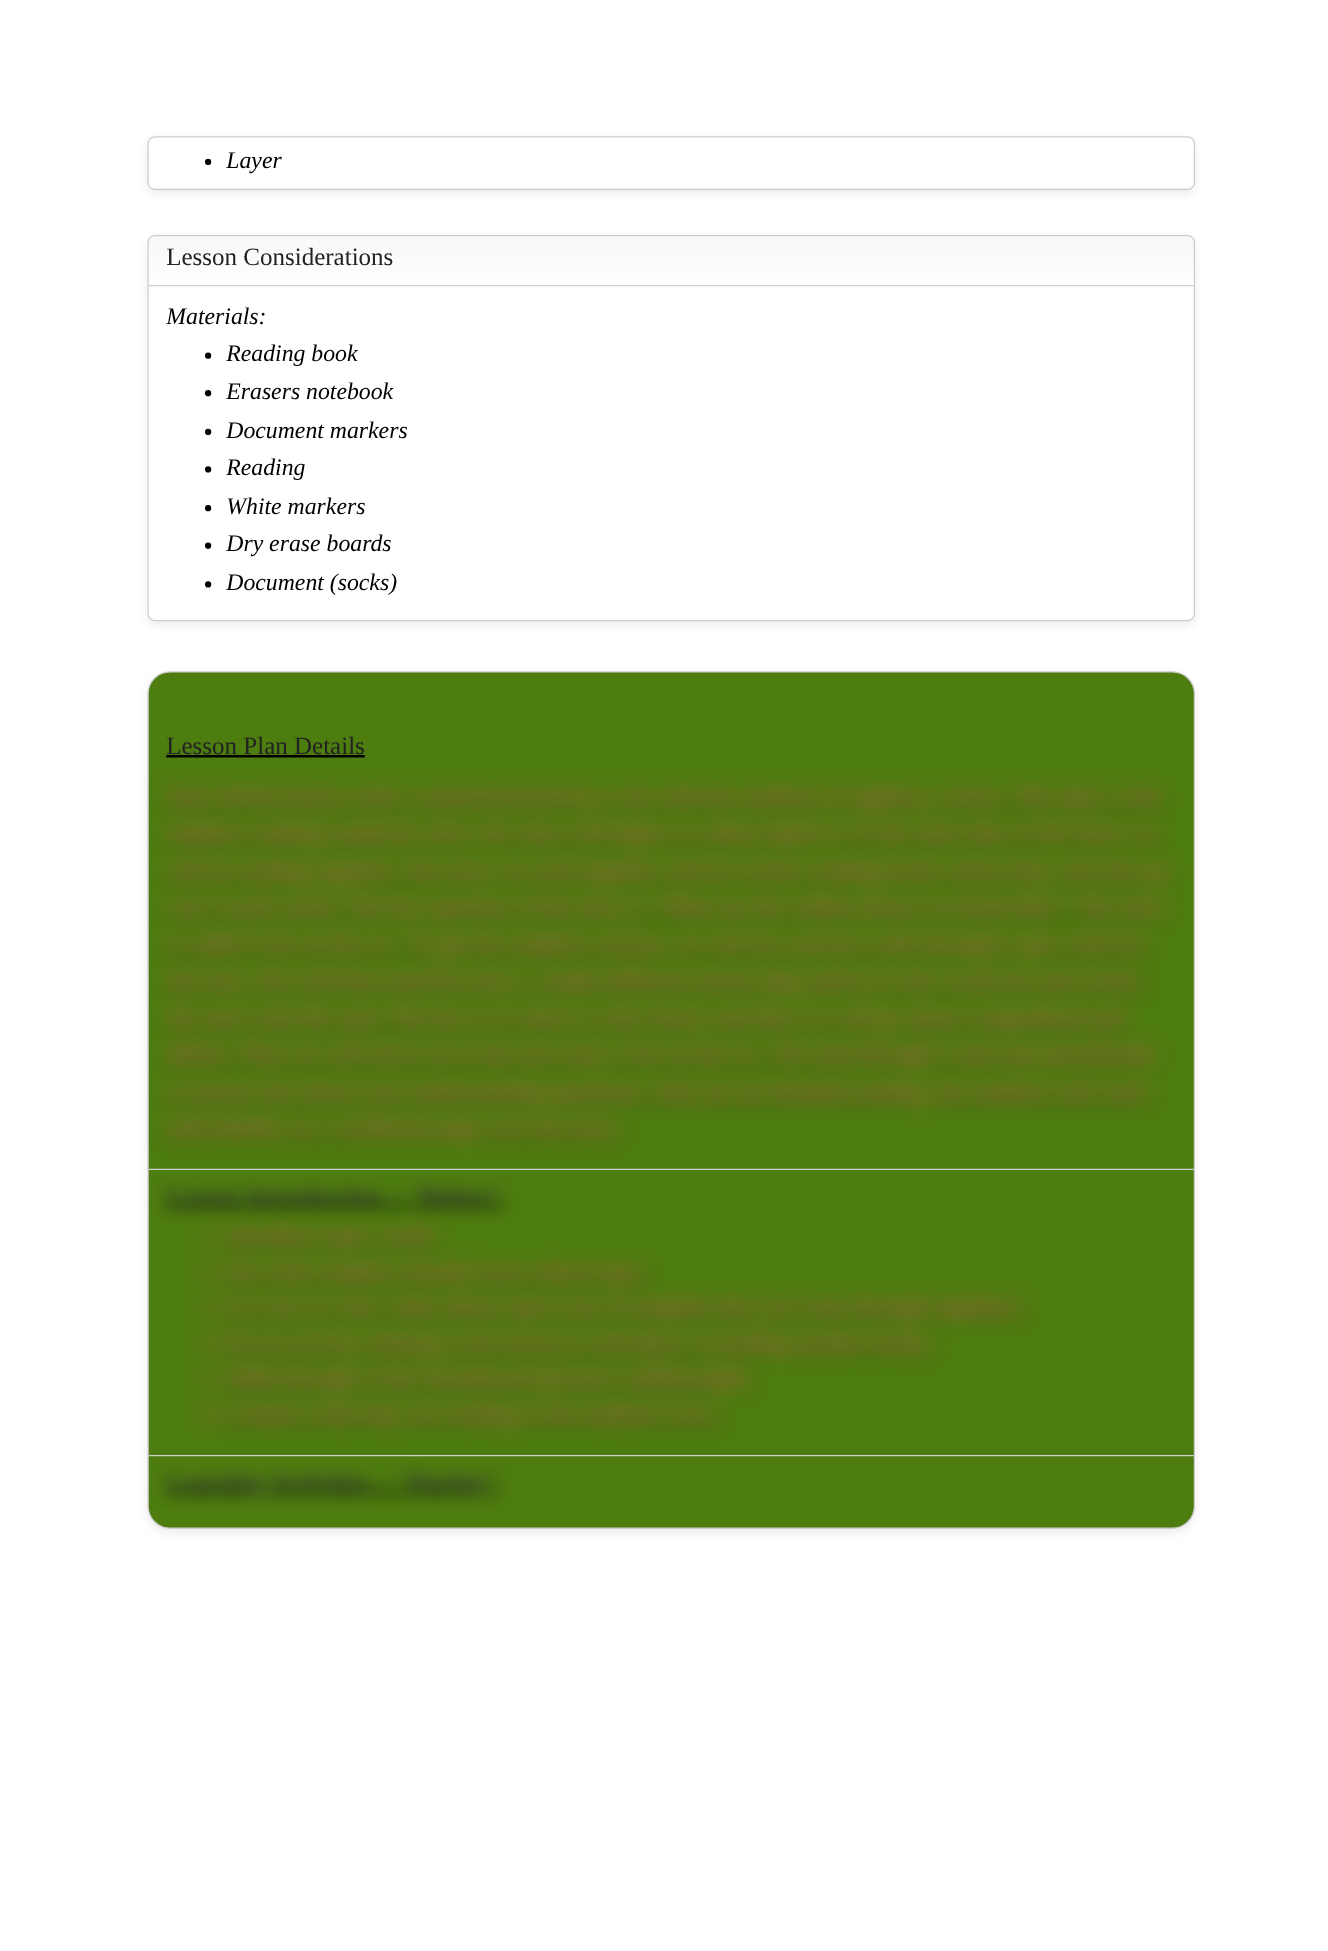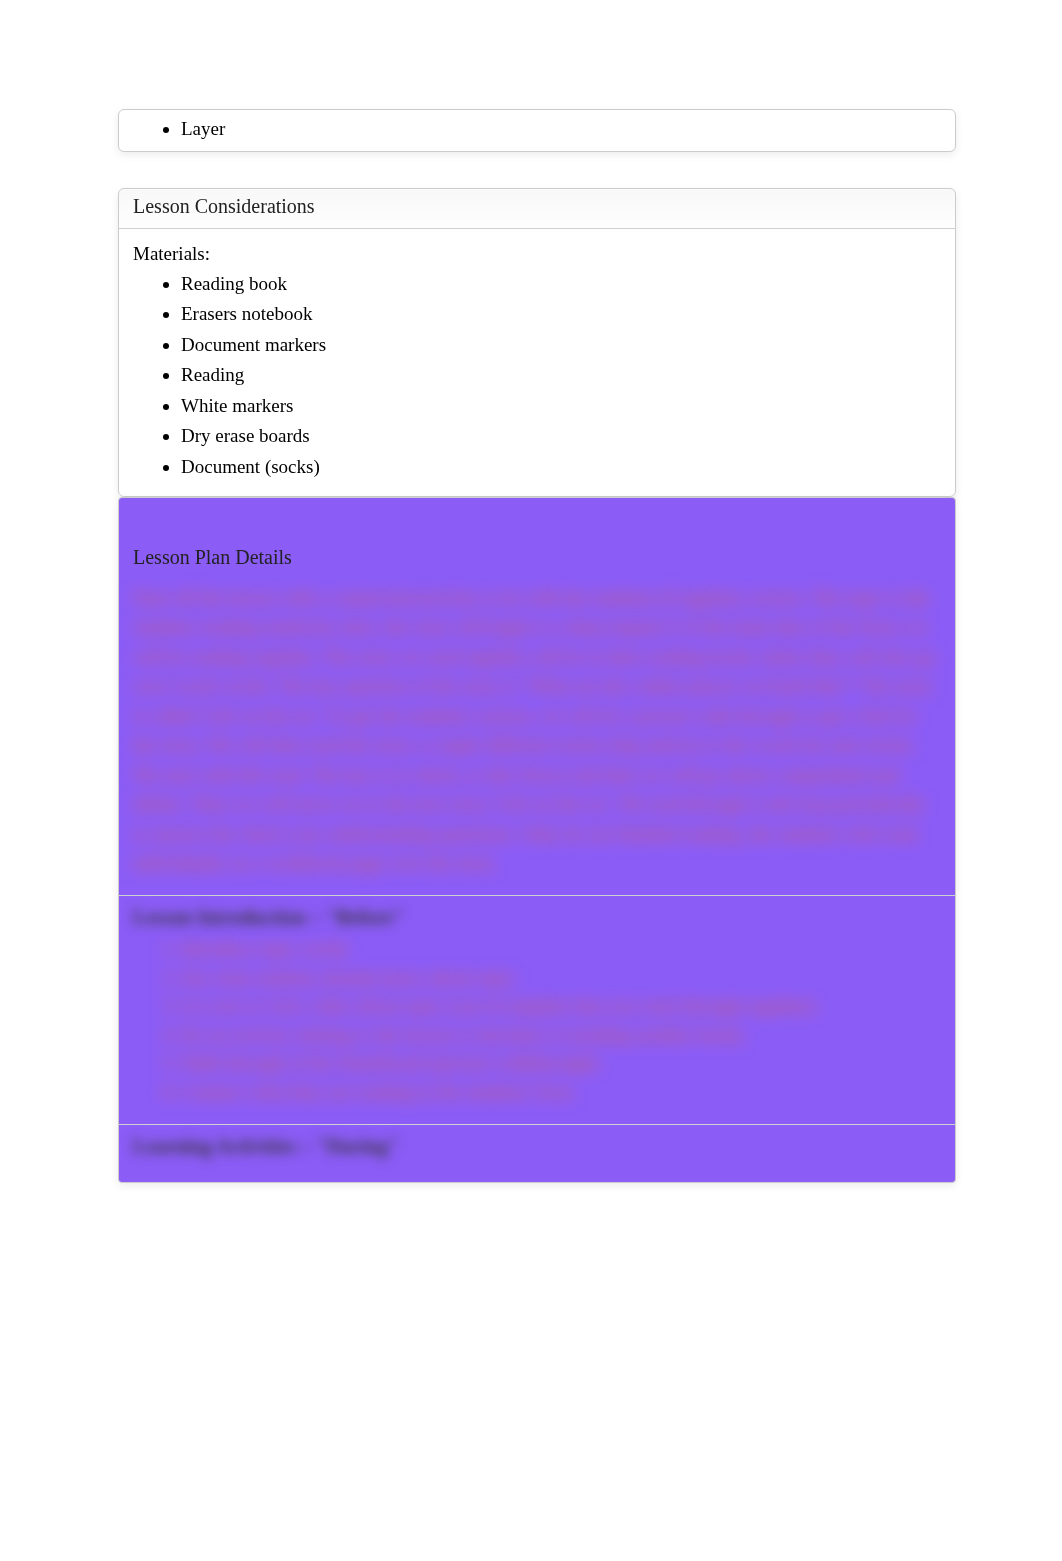--- a/index.html
+++ b/index.html
@@ -20,37 +20,39 @@
     
     .content-wrapper {
       padding: 109px 106px 0 118px;
     }
     
     .section-box {
       border: 1px solid #cccccc;
       border-radius: 6px;
       box-shadow: 0 3px 8px rgba(0,0,0,0.08), inset 0 1px 0 rgba(255,255,255,0.5);
       background: #ffffff;
+      margin-bottom: 40px;
       overflow: hidden;
     }
     
     .section-header {
       padding: 6px 14px;
       font-size: 20px;
       color: #222;
     }
     
     .section-body {
       padding: 10px 14px 14px 14px;
     }
     
     .bullet-list {
       list-style: disc;
       padding-left: 48px;
       line-height: 1.5;
+      font-style: italic;
     }
     
     .bullet-list li {
       padding: 1px 0;
     }
     
     .top-box {
       border: 1px solid #cccccc;
       border-radius: 6px;
       box-shadow: 0 3px 8px rgba(0,0,0,0.08);
@@ -59,20 +61,21 @@
       margin-bottom: 36px;
     }
     
     .top-box ul {
       list-style: disc;
       padding-left: 48px;
     }
     
     .subtitle {
       margin-bottom: 4px;
+      font-style: italic;
     }
     
     .blurred-section {
       filter: blur(8px);
       color: #d85a5a;
       line-height: 1.55;
       padding: 8px 14px 14px 14px;
     }
     
     .blurred-black {
@@ -91,24 +94,25 @@
       line-height: 1.5;
     }
     
     .separator-line {
       border-top: 1px solid #d0d0d0;
       margin: 4px 0;
     }
     
     .details-box {
       border: 1px solid #cccccc;
-      border-radius: 4px;
+      border-radius: 18px;
       box-shadow: 0 3px 8px rgba(0,0,0,0.08);
-      background: #8b5cf6;
+      background: #4d7c0f;
       margin-bottom: 0;
+      text-decoration: underline;
     }
     
     .considerations-grid {
       background: linear-gradient(to bottom, #f8f8f8 0%, #ffffff 15%);
     }
 
   </style>
 </head>
 <body>
 

